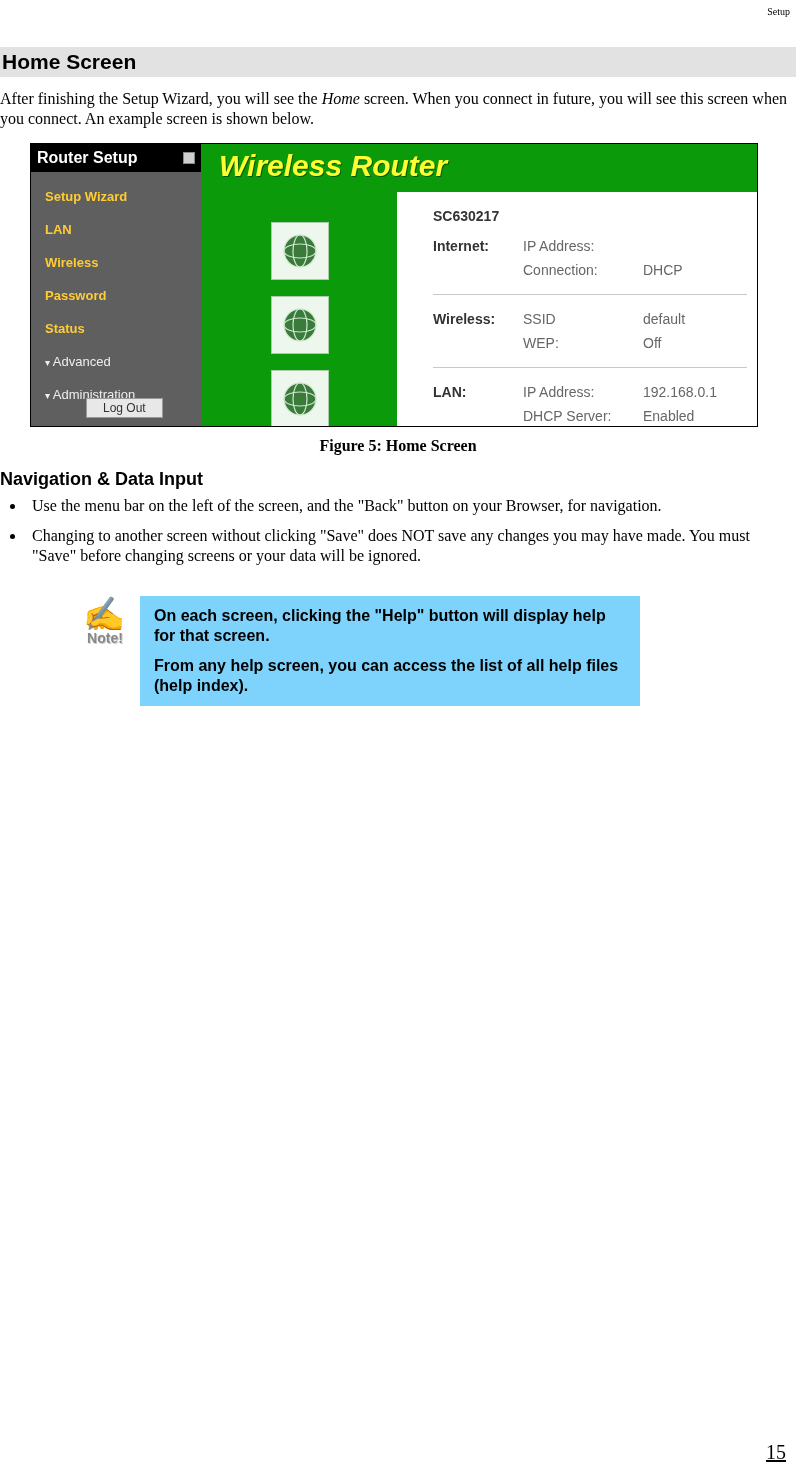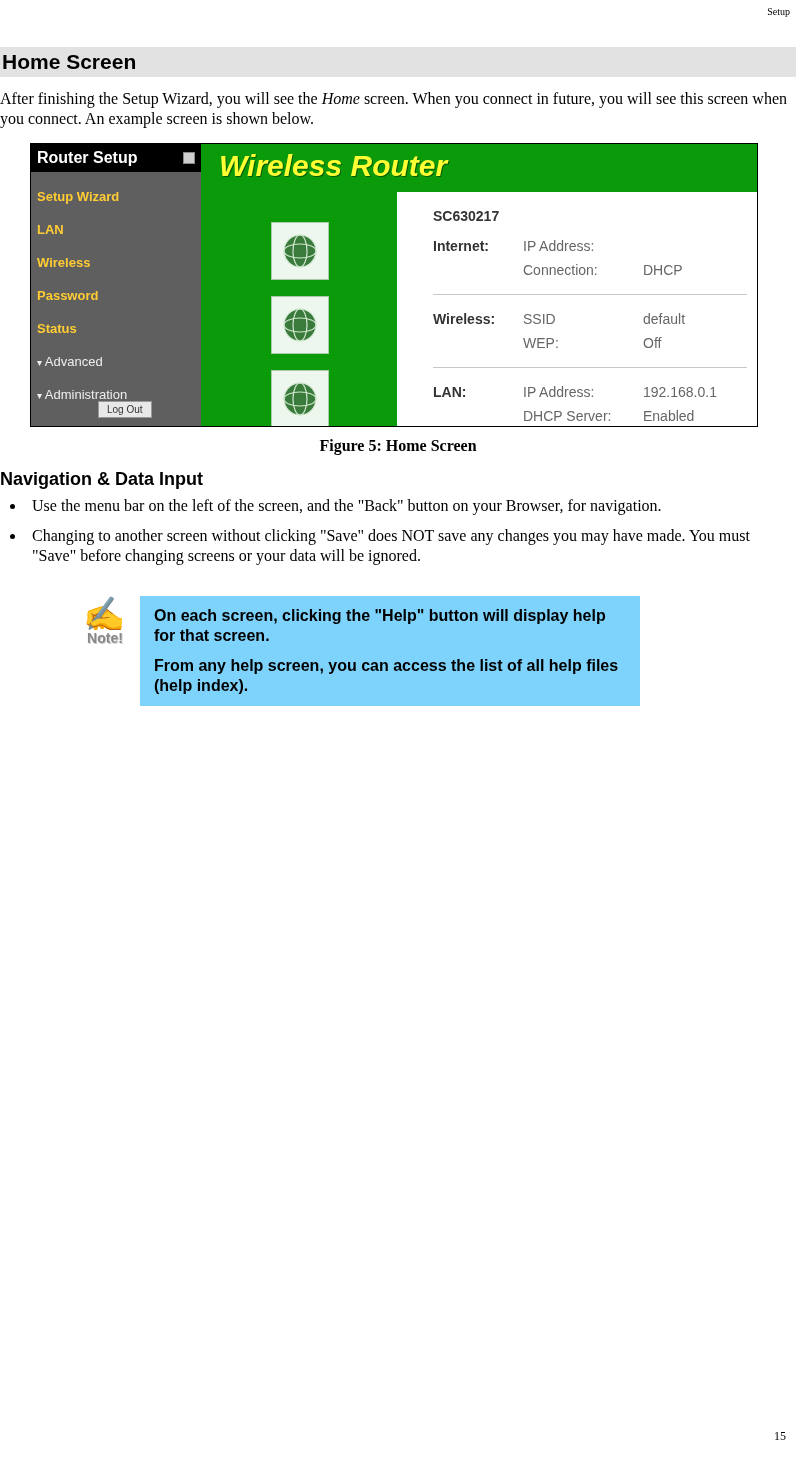--- a/index.html
+++ b/index.html
@@ -57,38 +57,37 @@
     font-weight: bold;
     padding: 5px 6px;
     display: flex;
     justify-content: space-between;
     align-items: center;
   }
   .fig-sbtitle .scroll {
     width: 12px; height: 12px; background: #cfcfcf; border: 1px solid #888;
   }
   .fig-menu {
-    padding: 8px 0 0 6px;
+    padding: 8px 0 0 14px;
     font-family: Arial, sans-serif;
     font-size: 13px;
   }
   .menu-item { color: #ffcc33; font-weight: bold; padding: 9px 0; cursor: pointer; }
   .menu-head { color: #eee; font-weight: normal; padding: 9px 0; cursor: pointer; }
   .menu-head::before { content: "▾ "; font-size: 10px; }
   .fig-logout {
     position: absolute;
     left: 55px; bottom: 8px;
     background: #e8e8e8;
     border: 1px solid #999;
     font-family: Arial, sans-serif;
-    font-size: 10px;
-    padding: 2px 8px;
+    font-size: 12px;
+    padding: 2px 16px;
     color: #333;
     cursor: pointer;
-    margin-left: 12px;
   }
   
   .fig-green {
     position: absolute;
     left: 170px; top: 0;
     width: 196px; height: 100%;
     background: #0a9a0a;
   }
   .fig-banner {
     position: absolute;
@@ -170,22 +169,23 @@
     font-size: 16px;
     padding: 10px 14px;
     line-height: 1.25;
     flex: 1;
   }
   .note-box p { margin: 0 0 10px 0; }
   .note-box p:last-child { margin-bottom: 0; }
   .page-num {
     position: absolute;
     right: 10px;
-    bottom: 25px;
-    font-size: 12px;
+    bottom: 5px;
+    font-size: 20px;
+    text-decoration: underline;
   }
 </style>
 </head>
 <body>
 
 <div class="header-right">Setup</div>
 
 <h2 class="section">Home Screen</h2>
 
 <p class="body">

